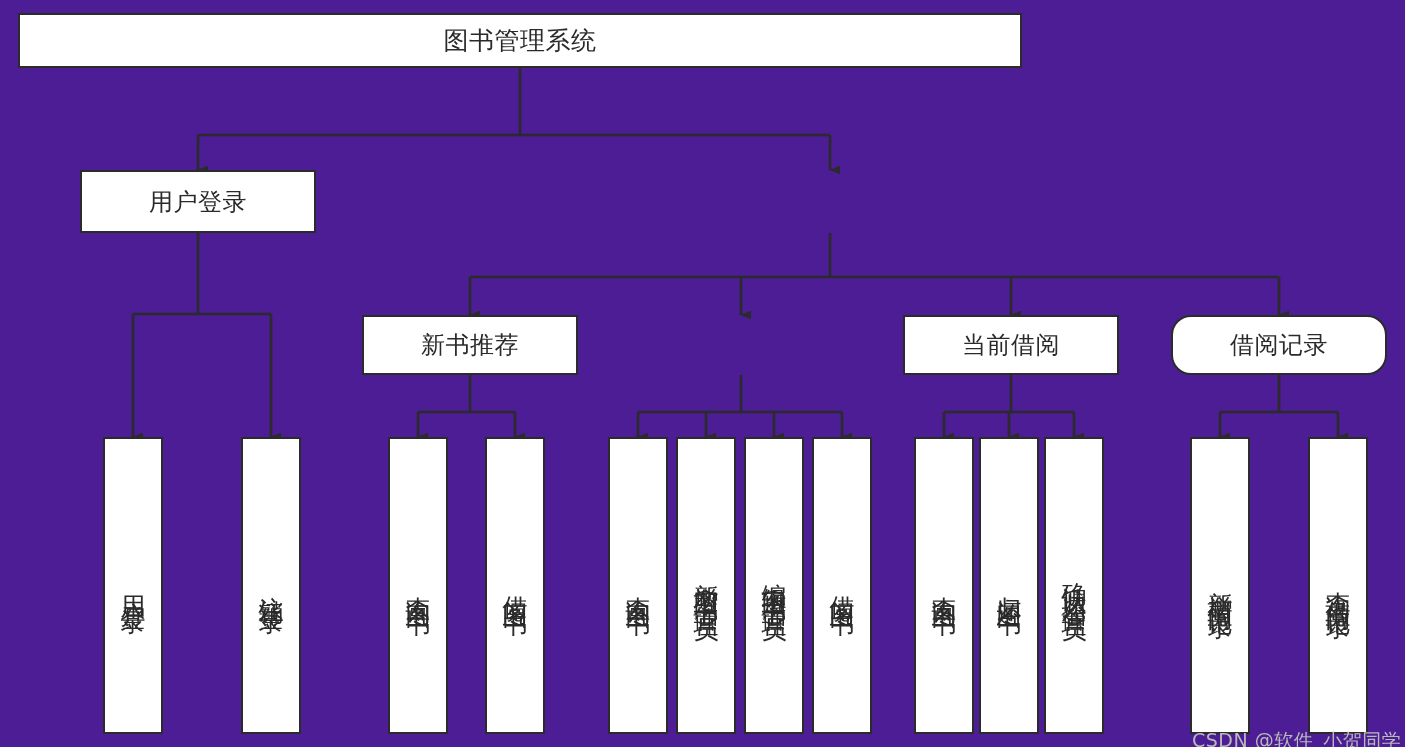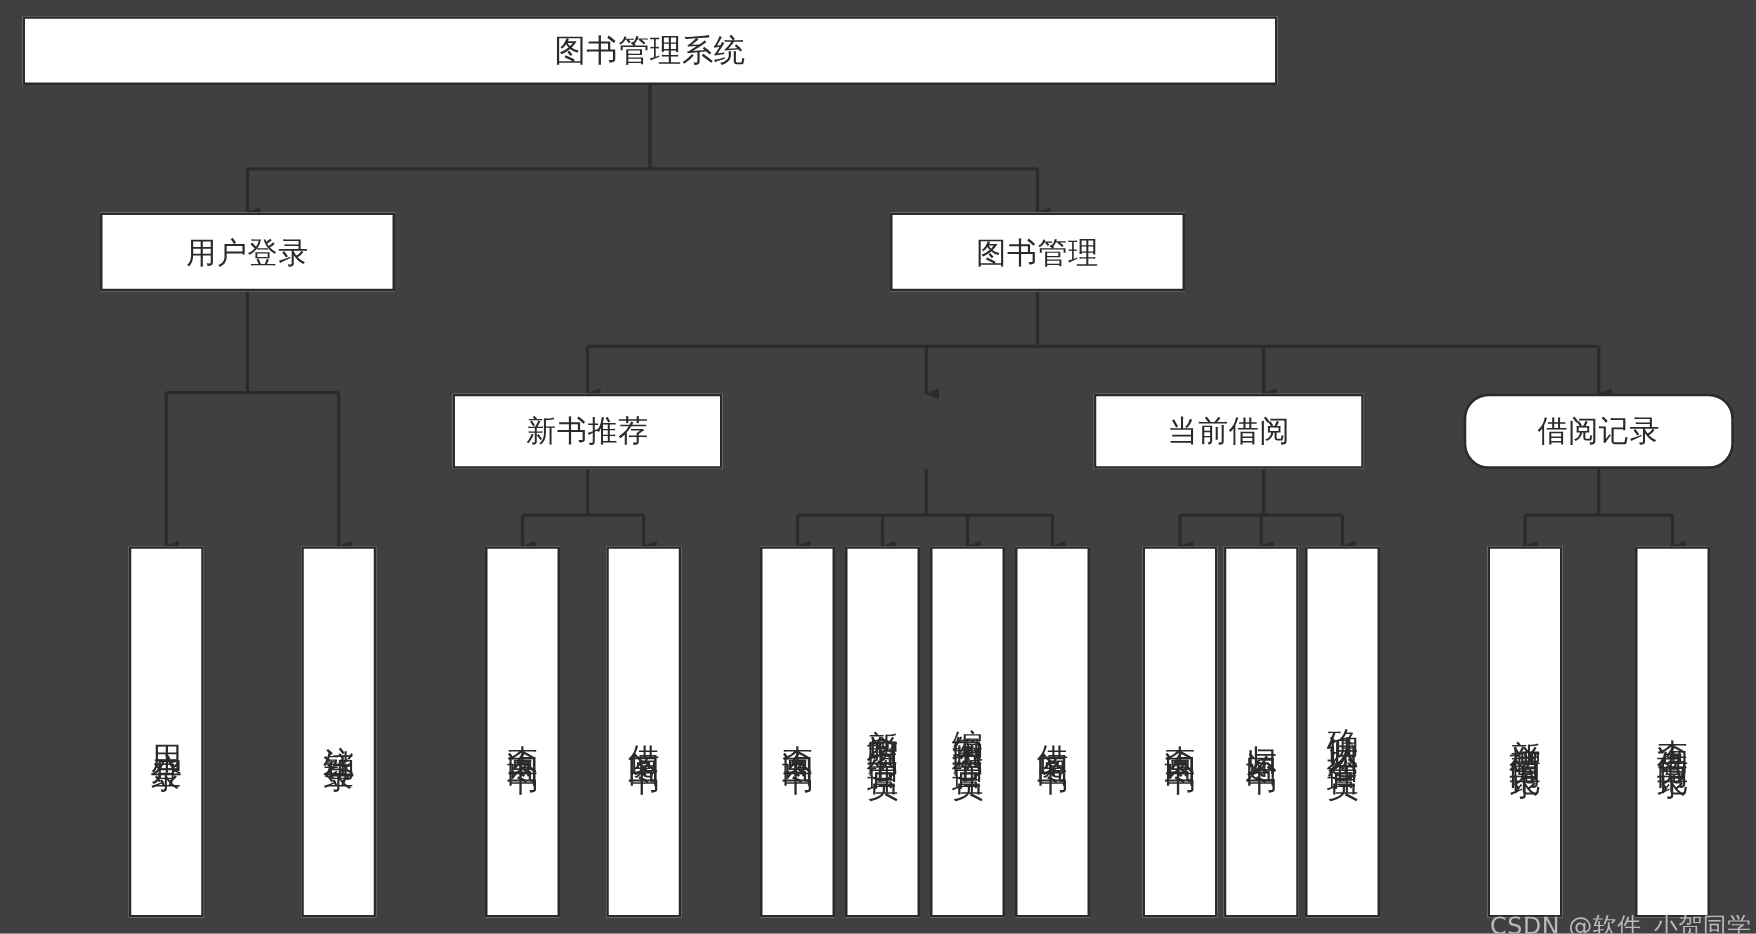--- a/index.html
+++ b/index.html
@@ -1,17 +1,17 @@
 <!DOCTYPE html>
 <html><head>
 <meta charset="utf-8">
 <style>
   html,body{margin:0;padding:0;background:#ffffff;}
   body{font-family:"DejaVu Sans","Liberation Sans",sans-serif;}
-  #canvas{position:relative;width:1405px;height:747px;background:#404040;overflow:hidden;}
+  #canvas{position:relative;width:1405px;height:747px;background:#4c1d95;overflow:hidden;}
   svg.edges{position:absolute;left:0;top:0;width:1405px;height:747px;pointer-events:none;}
   .node{
     position:absolute;
     box-sizing:border-box;
     border:2.5px solid #2b2b2b;
     background:#ffffff;
     display:flex;
     align-items:center;
     justify-content:center;
     color:#1a1a1a;
@@ -104,28 +104,25 @@
     </g>
   </svg>
 
   <div class="node horiz root" style="left:18px;top:13px;width:1004px;height:55px;">
     <span class="lbl">图书管理系统</span>
   </div>
 
   <div class="node horiz" style="left:80px;top:170px;width:236px;height:63px;">
     <span class="lbl">用户登录</span>
   </div>
-  <div class="node horiz" style="left:712px;top:170px;width:236px;height:63px;">
-    <span class="lbl">图书管理</span>
-  </div>
 
   <div class="node horiz" style="left:362px;top:315px;width:216px;height:60px;">
     <span class="lbl">新书推荐</span>
   </div>
-  <div class="node horiz" style="left:875px;top:315px;width:216px;height:60px;">
+  <div class="node horiz" style="left:903px;top:315px;width:216px;height:60px;">
     <span class="lbl">当前借阅</span>
   </div>
   <div class="node horiz" style="left:1171px;top:315px;width:216px;height:60px;border-radius:20px;">
     <span class="lbl">借阅记录</span>
   </div>
 
   <div class="node vert" style="left:103px;top:437px;width:60px;height:297px;">
     <span class="lbl">用户登录</span>
   </div>
   <div class="node vert" style="left:241px;top:437px;width:60px;height:297px;">

